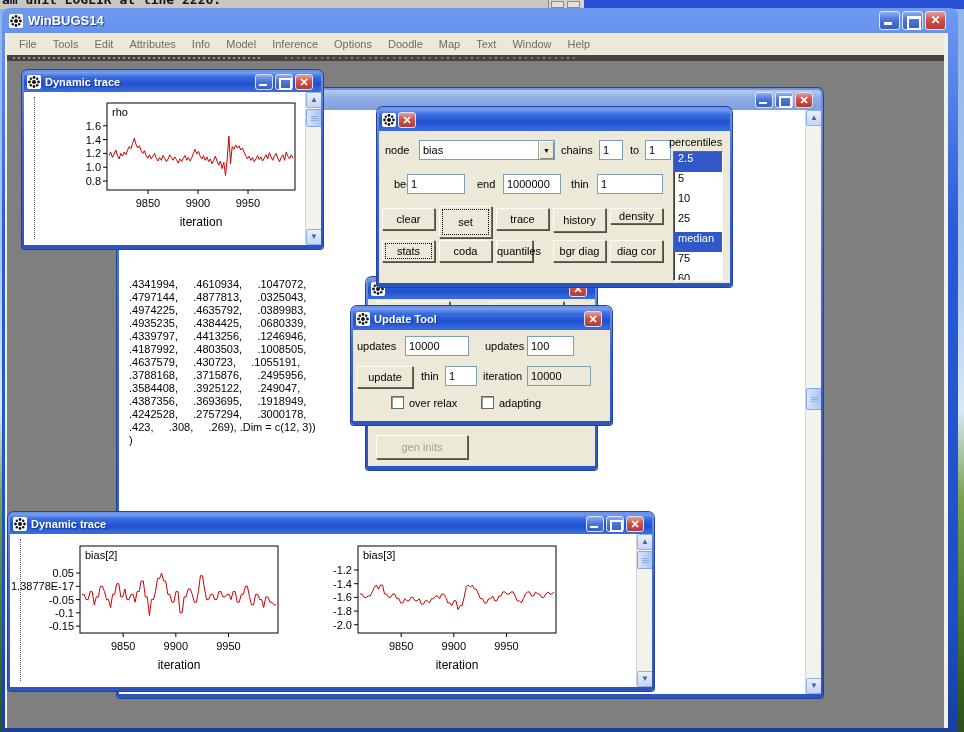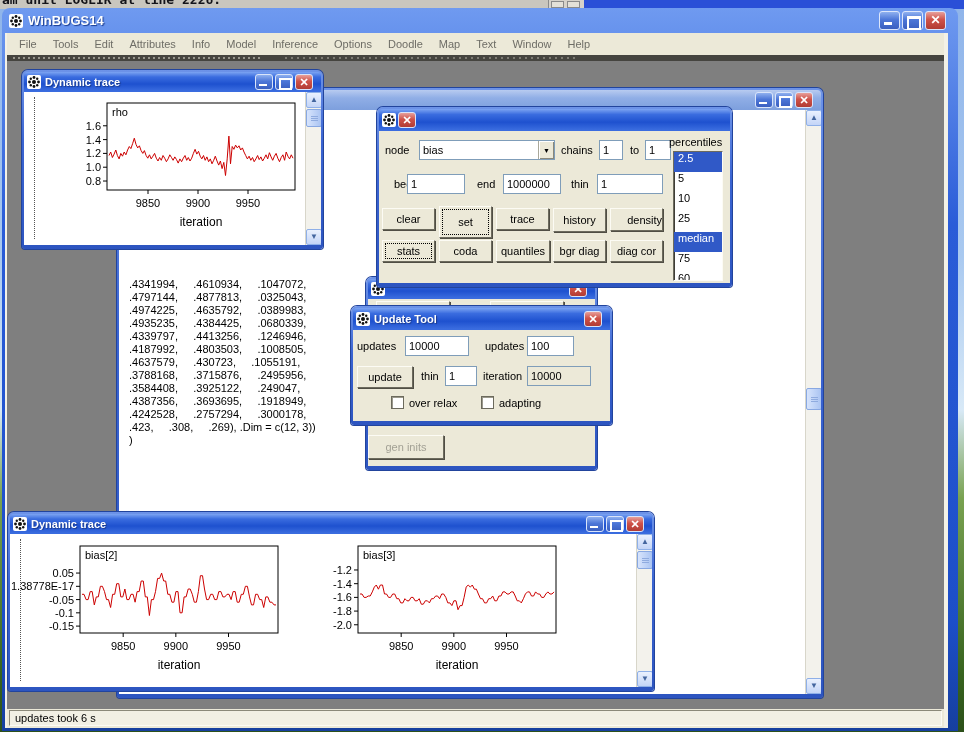--- a/index.html
+++ b/index.html
@@ -158,23 +158,20 @@
         <span class="menu-item">Text</span>
         <span class="menu-item">Window</span>
         <span class="menu-item">Help</span>
       </div>
     <div class="mdi">
       <div class="mdi-topband">
           <span class="d1"></span>
           <span class="d2"></span>
         </div>
     </div>
-    <div class="statusbar">
-      <div class="status-field">updates took 6 s</div>
-    </div>
   </div>
 </div>
 
 <div class="xp-window" style="left:117px;top:88px;width:706px;height:610px;z-index:2">
   <div class="xp-titlebar inactive">
     <span class="xp-title"></span>
     <span class="xp-btn glyph-min"></span>
     <span class="xp-btn glyph-max"></span>
     <span class="xp-btn close">✕</span>
   </div>
@@ -259,21 +256,21 @@
         <circle cx="10.2" cy="3.8" r="1.2" fill="#111"></circle>
         <circle cx="3.8" cy="10.2" r="1.2" fill="#111"></circle>
         <circle cx="10.2" cy="10.2" r="1.2" fill="#111"></circle>
       </svg>
     <span class="xp-title"></span>
     <span class="xp-btn close">✕</span>
   </div>
   <div class="xp-body face" style="height:167px">
     <span class="cbtn" style="left:8px;top:2px;width:74px;height:20px"></span>
     <span class="cbtn" style="left:122px;top:2px;width:74px;height:20px"></span>
-    <button class="cbtn disabled" style="left:0;top:136px;width:76px;height:24px">gen inits</button>
+    <button class="cbtn disabled" style="left:8px;top:136px;width:92px;height:24px">gen inits</button>
   </div>
 </div>
 
 <div class="xp-window" style="left:377px;top:107px;width:355px;height:180px;z-index:4">
   <div class="xp-titlebar" style="height:22px">
     <svg class="wicon" viewBox="0 0 14 14">
         <rect width="14" height="14" rx="2" fill="#fff"></rect>
         <circle cx="7" cy="7" r="2" fill="#111"></circle>
         <circle cx="7" cy="2.5" r="1.4" fill="#111"></circle>
         <circle cx="7" cy="11.5" r="1.4" fill="#111"></circle>
@@ -302,26 +299,26 @@
     <span class="lbl" style="left:98px;top:47px">end</span>
     <input class="inp" style="left: 124px; top: 43px; width: 58px; height: 20px;" value="1000000">
     <span class="lbl" style="left:192px;top:47px">thin</span>
     <input class="inp" style="left: 218px; top: 43px; width: 66px; height: 20px;" value="1">
 
     <div>
         <button class="cbtn smt-btn" style="top: 77px; width: 53px; height: 22px; left: 3px;">clear</button>
         <button class="cbtn smt-btn dotfocus" style="top: 75px; width: 53px; height: 32px; left: 60px;">set</button>
         <button class="cbtn smt-btn" style="top: 77px; width: 53px; height: 22px; left: 117px;">trace</button>
         <button class="cbtn smt-btn" style="top: 77px; width: 53px; height: 24px; left: 174px;">history</button>
-        <button class="cbtn smt-btn" style="top: 77px; width: 53px; height: 23px; left: 231px; text-align: right;">density</button>
+        <button class="cbtn smt-btn" style="top: 77px; width: 53px; height: 16px; left: 231px;">density</button>
       </div>
     <div>
         <button class="cbtn smt-btn dotfocus" style="top: 109px; width: 53px; height: 22px; left: 3px;">stats</button>
         <button class="cbtn smt-btn" style="top: 109px; width: 53px; height: 22px; left: 60px;">coda</button>
-        <button class="cbtn smt-btn" style="top: 109px; width: 54px; height: 22px; left: 117px;">quantiles</button>
+        <button class="cbtn smt-btn" style="top: 109px; width: 37px; height: 22px; left: 117px;">quantiles</button>
         <button class="cbtn smt-btn" style="top: 109px; width: 53px; height: 22px; left: 174px;">bgr diag</button>
         <button class="cbtn smt-btn" style="top: 109px; width: 53px; height: 22px; left: 231px;">diag cor</button>
       </div>
 
     <span class="lbl" style="left:290px;top:5px">percentiles</span>
     <div class="listbox" style="left:294px;top:20px;width:50px;height:130px">
         <div class="lst-item sel">2.5</div>
         <div class="lst-item">5</div>
         <div class="lst-item">10</div>
         <div class="lst-item">25</div>

